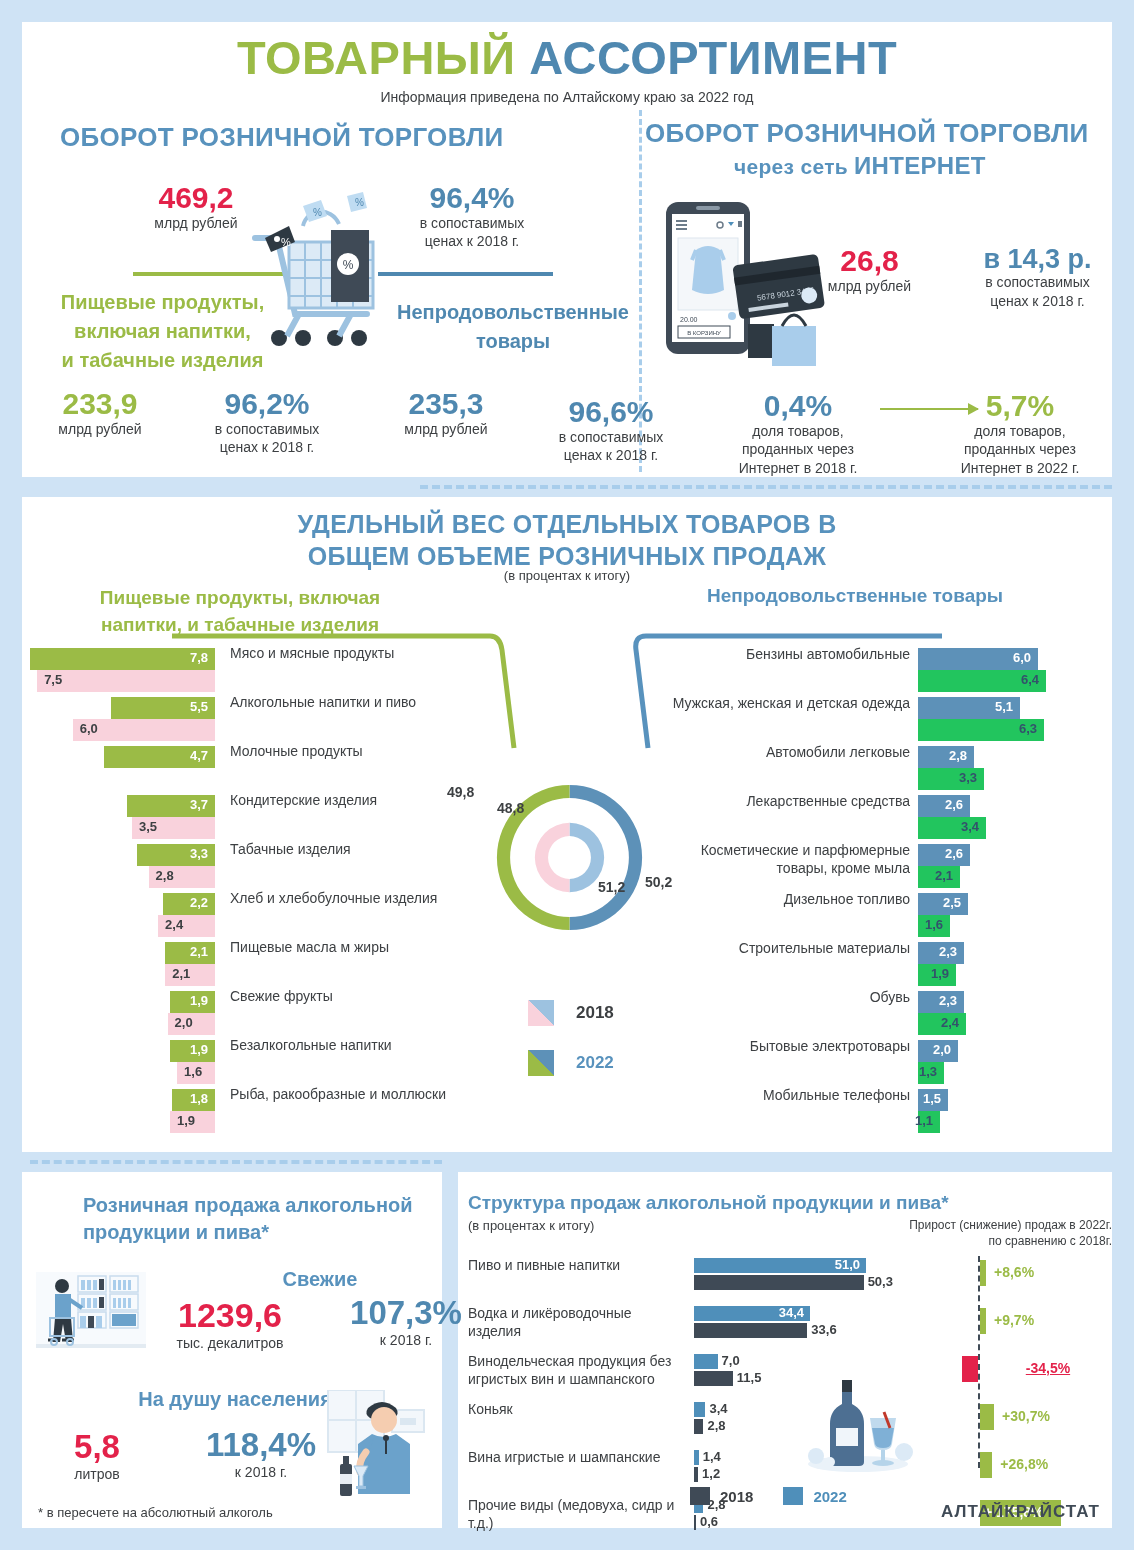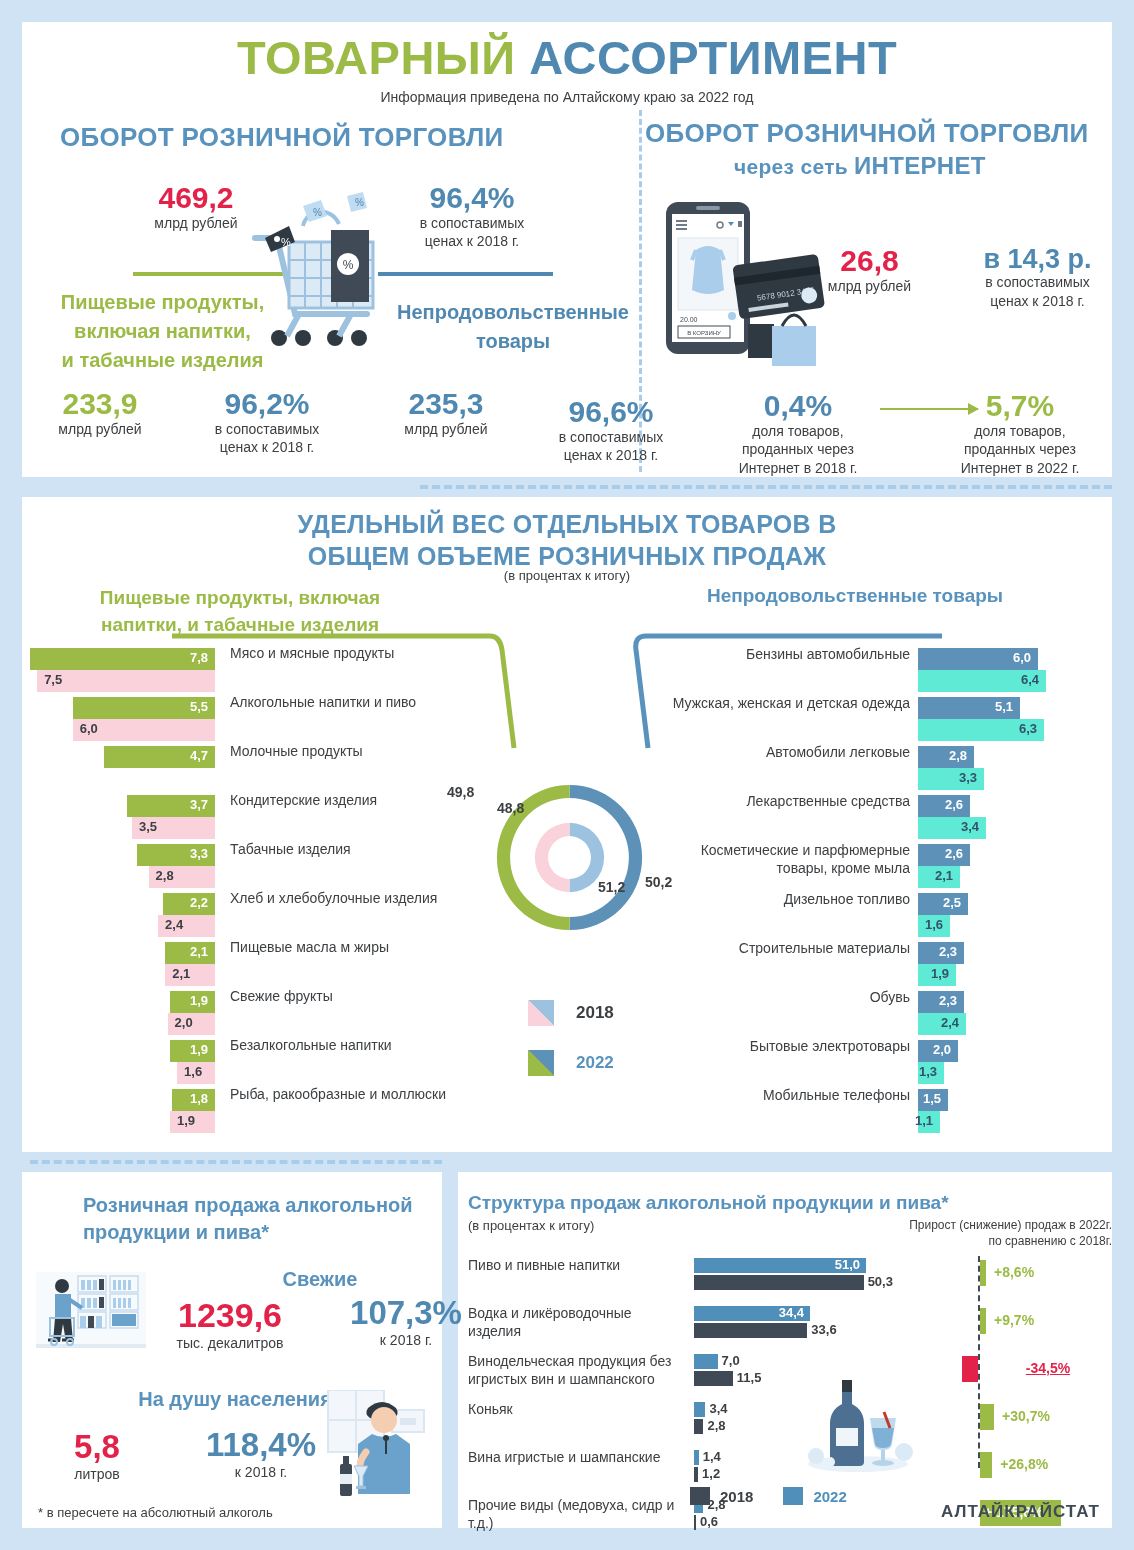--- a/index.html
+++ b/index.html
@@ -106,21 +106,21 @@
   .lname { position:absolute; left:200px; top:-3px; width:240px; font-size:14px; color:#3d4043; line-height:1.25; }
 
   
   #chart-right { position:absolute; left:660px; top:648px; width:450px; }
   .rrow { position:relative; height:49px; }
   .rname { position:absolute; left:0; top:-2px; width:250px; text-align:right; font-size:14px;
            color:#3d4043; line-height:1.25; }
   .rbars { position:absolute; left:258px; top:0; width:185px; }
   .rbar { position:relative; height:22px; display:block; }
   .rbar.d { background:#5d91b8; }
-  .rbar.l { background:#5eead4; }
+  .rbar.l { background:#22c55e; }
   .rbar.d span { position:absolute; right:7px; top:2px; color:#fff; font-size:13px; font-weight:bold; }
   .rbar.l span { position:absolute; right:7px; top:2px; color:#33526b; font-size:13px; font-weight:bold; }
 
   
   #donut { position:absolute; left:487px; top:775px; width:165px; height:165px; }
   .dlabel { position:absolute; font-size:14px; color:#3d4043; font-weight:bold; }
   #dl-498 { left:447px; top:784px; }
   #dl-488 { left:497px; top:800px; }
   #dl-512 { left:598px; top:879px; }
   #dl-502 { left:645px; top:874px; }
@@ -360,21 +360,21 @@
             <span>7,8</span>
           </div>
           <div class="lbar p" style="width: 177.885px;">
             <span>7,5</span>
           </div>
         </div>
         <div class="lname">Мясо и мясные продукты</div>
       </div>
       <div class="lrow">
         <div class="lbars">
-          <div class="lbar g" style="width: 142px;">
+          <div class="lbar g" style="width: 104px;">
             <span>5,5</span>
           </div>
           <div class="lbar p" style="width: 142.308px;">
             <span>6,0</span>
           </div>
         </div>
         <div class="lname">Алкогольные напитки и пиво</div>
       </div>
       <div class="lrow">
         <div class="lbars">

